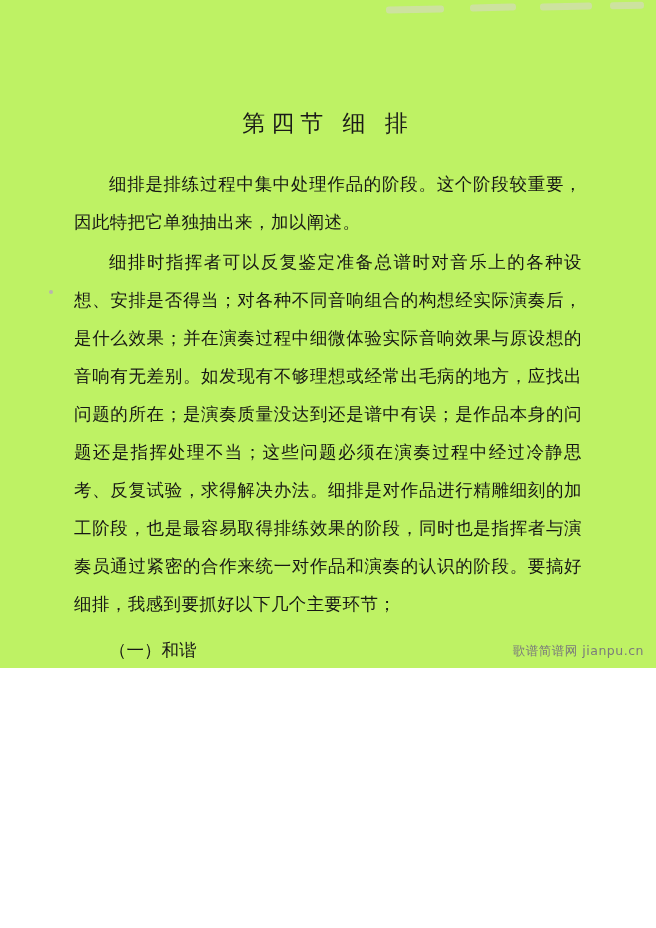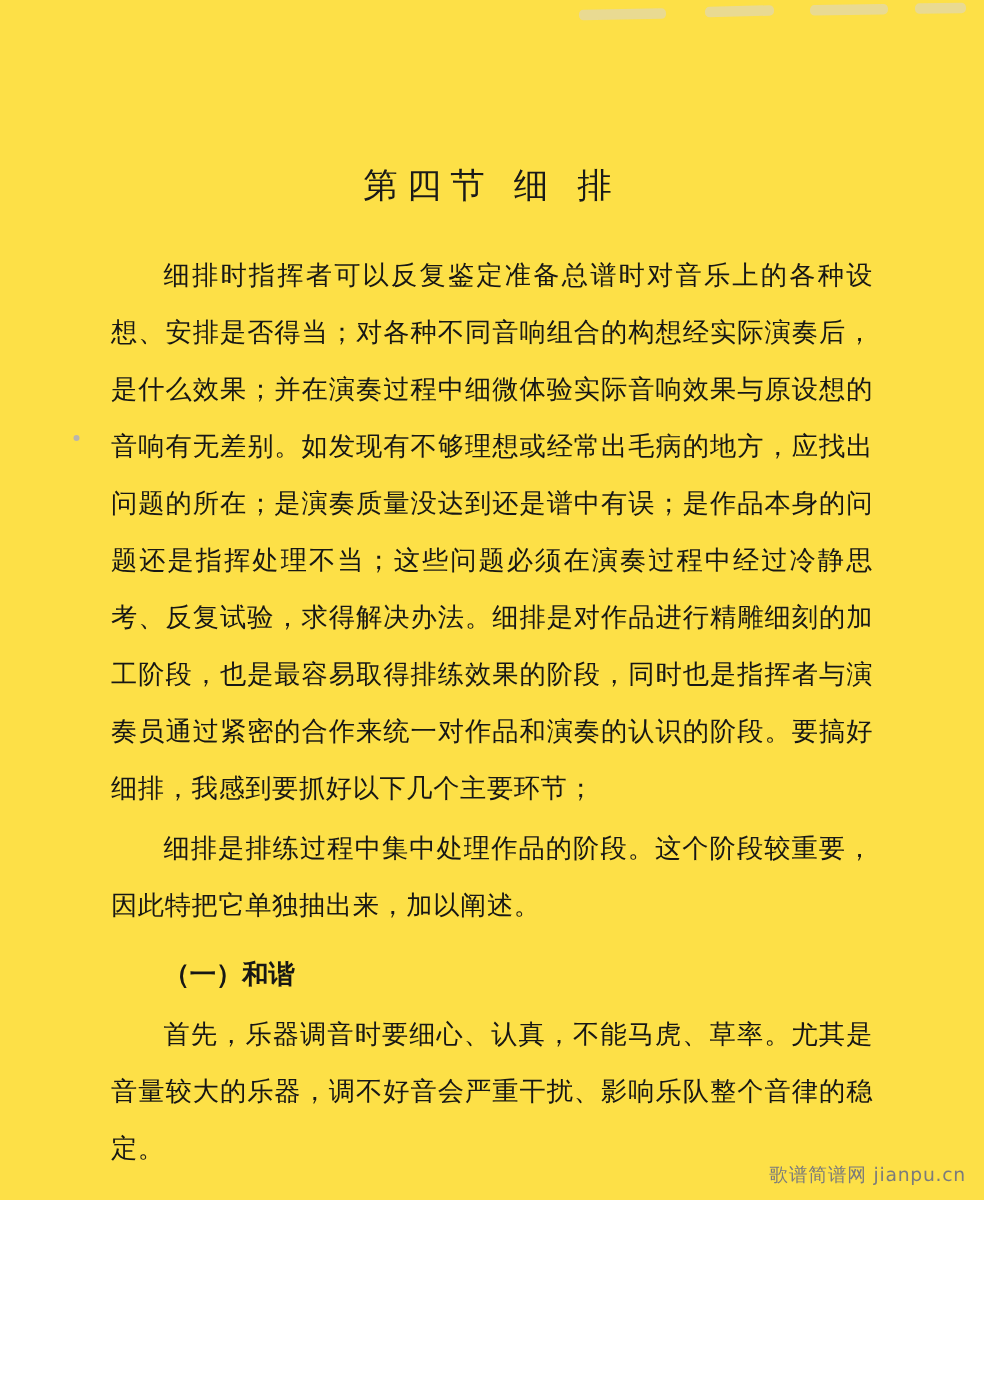--- a/index.html
+++ b/index.html
@@ -8,22 +8,22 @@
     background: #ffffff;
   }
   body {
     width: 656px;
     height: 928px;
     font-family: "DejaVu Sans", sans-serif;
   }
   .page {
     position: relative;
     width: 656px;
-    height: 800px;
-    background: #fde047;
+    height: 668px;
+    background: #bef264;
     overflow: hidden;
   }
   
   .smudge {
     position: absolute;
     background: #d9d6d0;
     opacity: .55;
     border-radius: 3px;
   }
   .s1 { left: 386px; top: 6px; width: 58px; height: 7px; transform: rotate(-1deg); }
@@ -56,21 +56,21 @@
     text-align: justify;
     text-justify: inter-ideograph;
     letter-spacing: 0.4px;
   }
   p.sub {
     margin: 8px 0 2px 0;
     text-indent: 2em;
     font-size: 17.5px;
     line-height: 38px;
     color: #171715;
-    font-weight: bold;
+    font-weight: normal;
   }
   .pagenum {
     position: absolute;
     right: 70px;
     top: 878px;
     font-size: 19px;
     letter-spacing: 2px;
     color: #15150f;
     font-family: "DejaVu Serif", serif;
   }
@@ -92,22 +92,22 @@
   <div class="smudge s1"></div>
   <div class="smudge s2"></div>
   <div class="smudge s3"></div>
   <div class="smudge s4"></div>
   <div class="dot1"></div>
 
   <div class="content">
 
     <h1 class="title">第四节  细    排</h1>
 
+    <p class="para">细排是排练过程中集中处理作品的阶段。这个阶段较重要，因此特把它单独抽出来，加以阐述。</p>
     <p class="para">细排时指挥者可以反复鉴定准备总谱时对音乐上的各种设想、安排是否得当；对各种不同音响组合的构想经实际演奏后，是什么效果；并在演奏过程中细微体验实际音响效果与原设想的音响有无差别。如发现有不够理想或经常出毛病的地方，应找出问题的所在；是演奏质量没达到还是谱中有误；是作品本身的问题还是指挥处理不当；这些问题必须在演奏过程中经过冷静思考、反复试验，求得解决办法。细排是对作品进行精雕细刻的加工阶段，也是最容易取得排练效果的阶段，同时也是指挥者与演奏员通过紧密的合作来统一对作品和演奏的认识的阶段。要搞好细排，我感到要抓好以下几个主要环节；</p>
-    <p class="para">细排是排练过程中集中处理作品的阶段。这个阶段较重要，因此特把它单独抽出来，加以阐述。</p>
 
     <p class="sub">（一）和谐</p>
 
     <p class="para">首先，乐器调音时要细心、认真，不能马虎、草率。尤其是音量较大的乐器，调不好音会严重干扰、影响乐队整个音律的稳定。</p>
 
   </div>
 
   <div class="pagenum">· 133 ·</div>
 
   <div class="watermark">歌谱简谱网 jianpu.cn</div>

